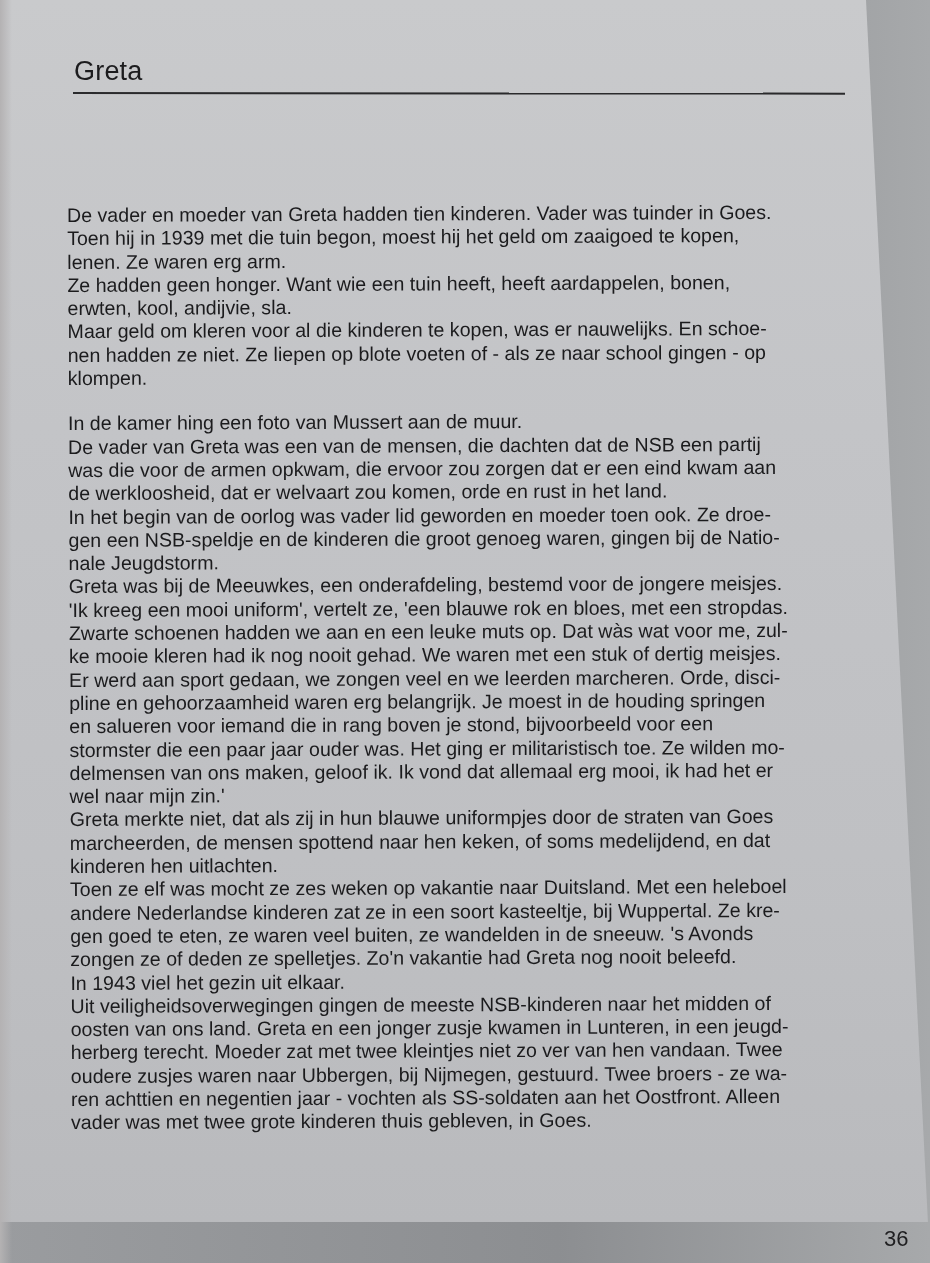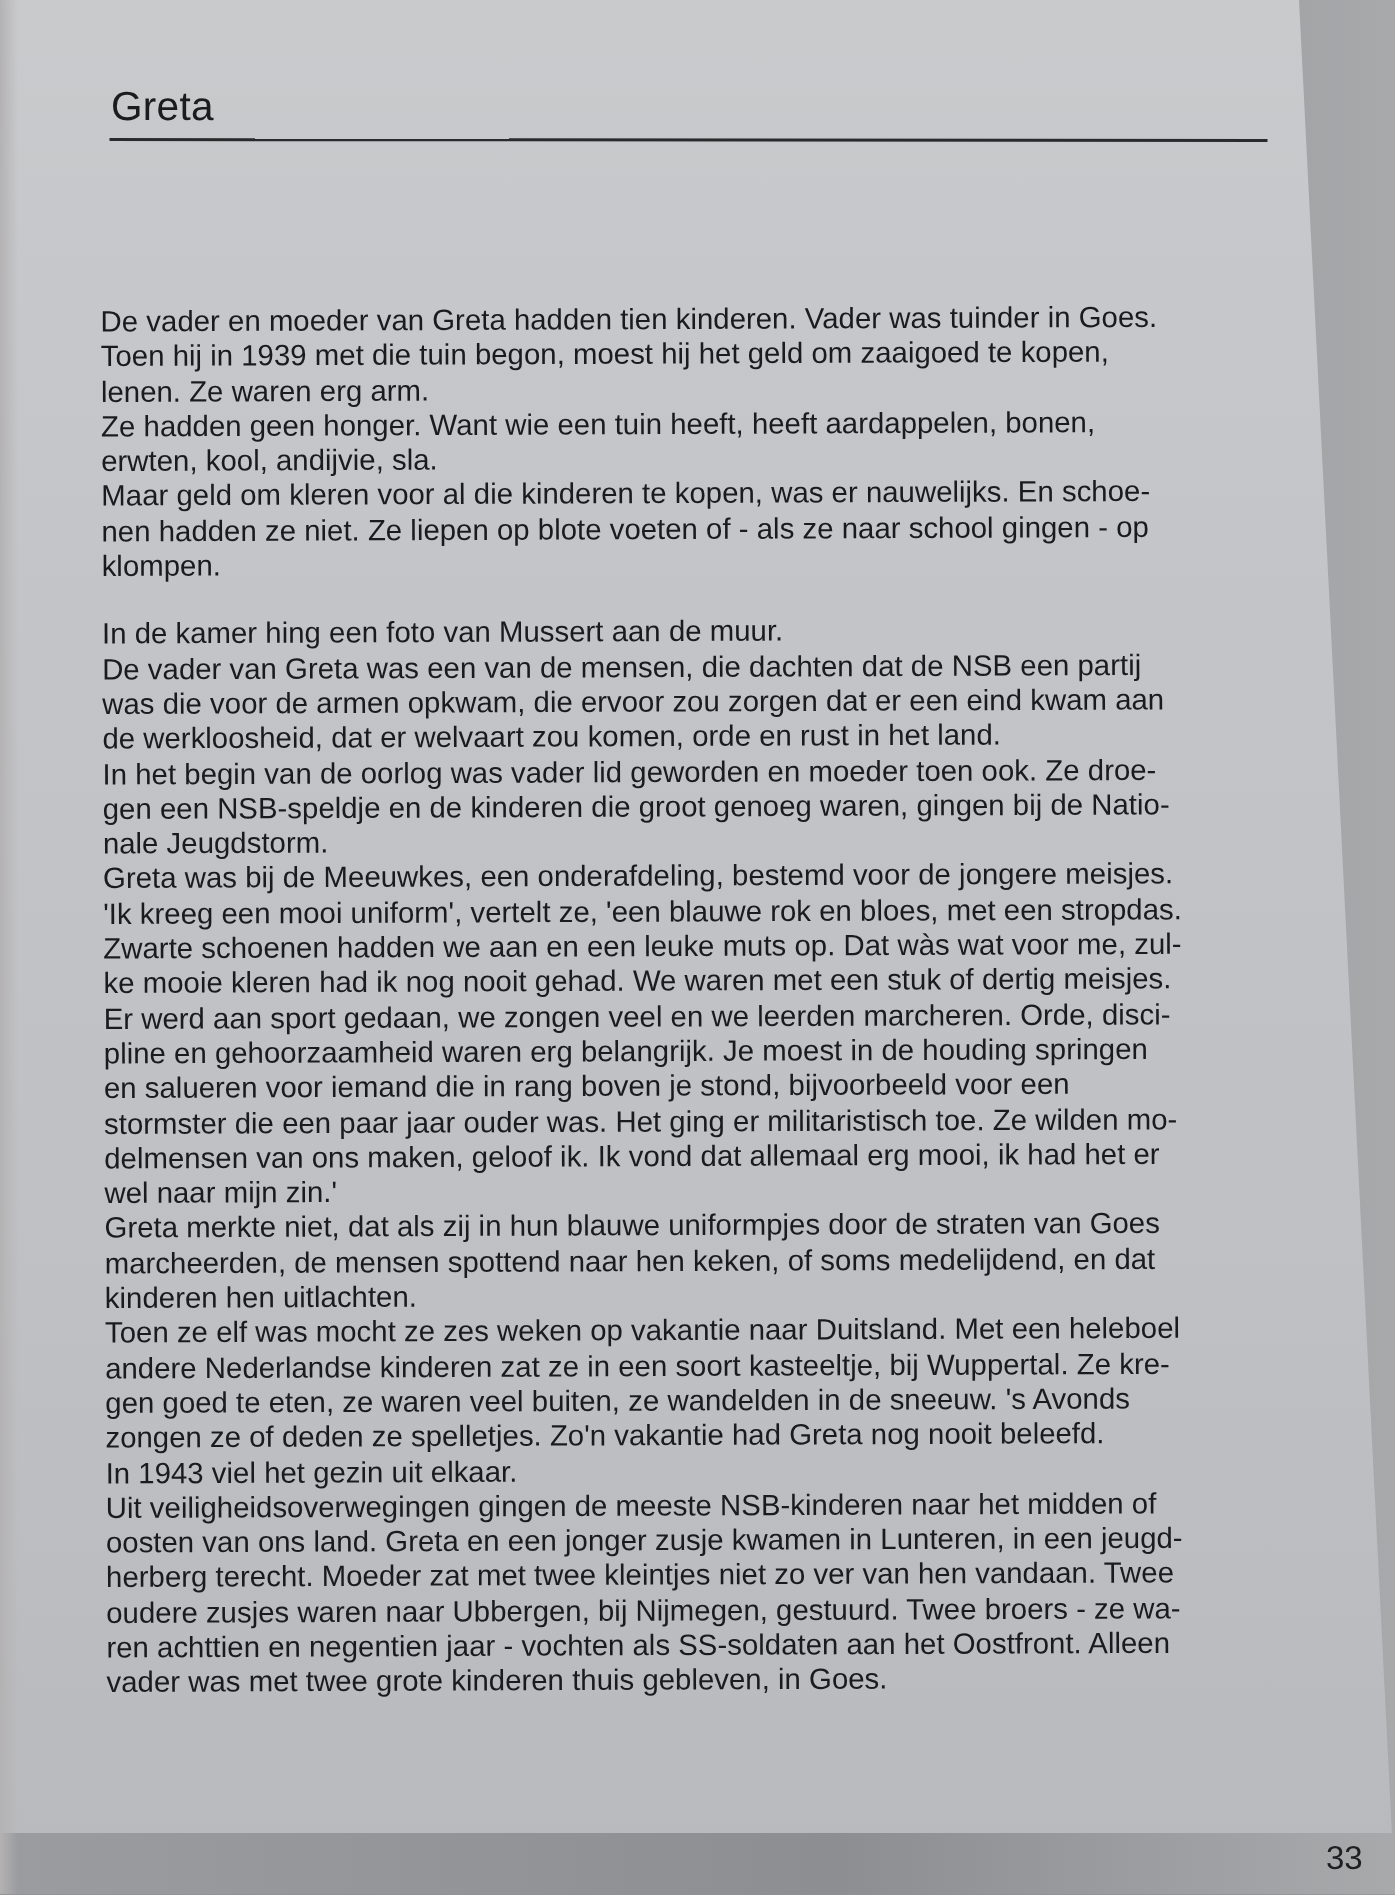--- a/index.html
+++ b/index.html
@@ -139,14 +139,14 @@
       <span class="line">In 1943 viel het gezin uit elkaar.</span>
       <span class="line">Uit veiligheidsoverwegingen gingen de meeste NSB-kinderen naar het midden of</span>
       <span class="line">oosten van ons land. Greta en een jonger zusje kwamen in Lunteren, in een jeugd-</span>
       <span class="line">herberg terecht. Moeder zat met twee kleintjes niet zo ver van hen vandaan. Twee</span>
       <span class="line">oudere zusjes waren naar Ubbergen, bij Nijmegen, gestuurd. Twee broers - ze wa-</span>
       <span class="line">ren achttien en negentien jaar - vochten als SS-soldaten aan het Oostfront. Alleen</span>
       <span class="line">vader was met twee grote kinderen thuis gebleven, in Goes.</span>
     </div>
   </div>
 
-  <div class="page-number">33</div>
+  <div class="page-number">36</div>
 </div>
 
 </body></html>

